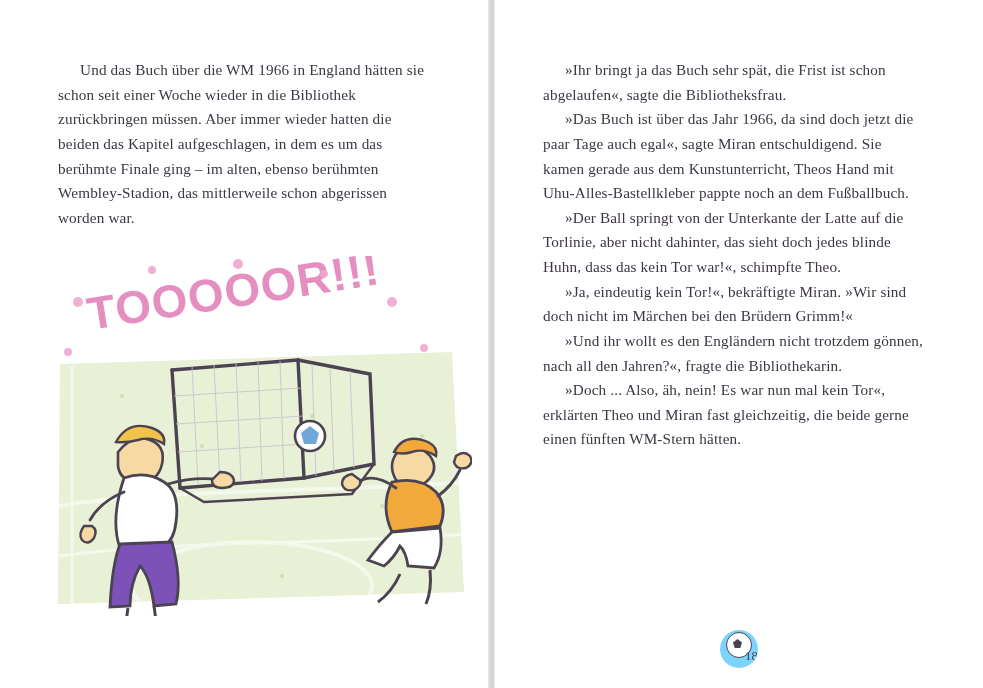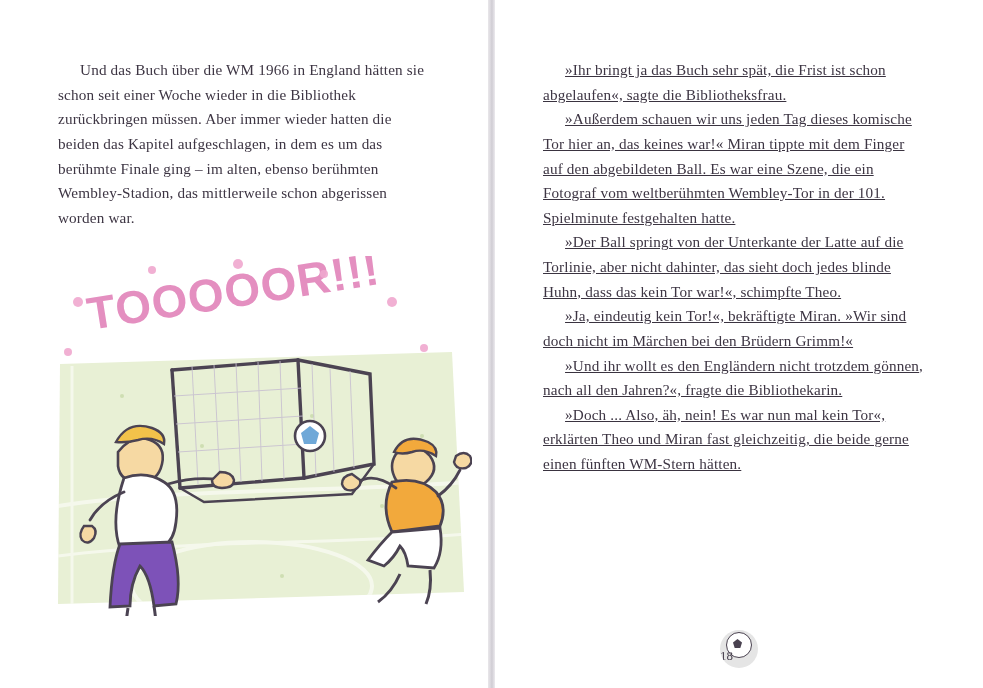--- a/index.html
+++ b/index.html
@@ -30,21 +30,20 @@
     padding: 58px 60px 0 58px;
   }
   .gutter {
     width: 7px;
     height: 688px;
     background: linear-gradient(to right, #e9e7ea 0%, #d9d6dc 40%, #cfccd3 55%, #eceaee 100%);
   }
   .page-right {
     width: 488px;
     padding: 58px 58px 0 48px;
-    text-decoration: underline;
   }
   .text-col p {
     margin: 0;
     font-size: 15.2px;
     line-height: 1.62;
     text-indent: 1.45em;
     color: #3d3543;
     letter-spacing: 0.01em;
   }
   .text-col p.first {
@@ -63,24 +62,24 @@
 
   
   .page-number {
     position: absolute;
     left: 50%;
     transform: translateX(-50%);
     bottom: 20px;
     width: 38px;
     height: 38px;
     border-radius: 50%;
-    background: #e5e5e5;
+    background: #7dd3fc;
     display: flex;
     align-items: flex-end;
-    justify-content: flex-start;
+    justify-content: flex-end;
     overflow: hidden;
   }
   .page-number .num {
     font-size: 13px;
     color: #4a4250;
     padding-bottom: 4px;
     position: relative;
     z-index: 3;
   }
   .page-number .ball {
@@ -196,21 +195,21 @@
         </g>
       </svg>
     </div>
   </div>
 
   <div class="gutter"></div>
 
   <div class="page page-right">
     <div class="text-col">
       <p class="first">»Ihr bringt ja das Buch sehr spät, die Frist ist schon abgelaufen«, sagte die Bibliotheksfrau.</p>
-      <p>»Außerdem schauen wir uns jeden Tag dieses komische Tor hier an, das keines war!« Miran tippte mit dem Finger auf den abgebildeten Ball. Es war eine Szene, die ein Fotograf vom weltberühmten Wembley-Tor in der 101. Spielminute festgehalten hatte.</p>
+      <p>»Das Buch ist über das Jahr 1966, da sind doch jetzt die paar Tage auch egal«, sagte Miran entschuldigend. Sie kamen gerade aus dem Kunstunterricht, Theos Hand mit Uhu-Alles-Bastellkleber pappte noch an dem Fußballbuch.</p>
       <p>»Der Ball springt von der Unterkante der Latte auf die Torlinie, aber nicht dahinter, das sieht doch jedes blinde Huhn, dass das kein Tor war!«, schimpfte Theo.</p>
       <p>»Ja, eindeutig kein Tor!«, bekräftigte Miran. »Wir sind doch nicht im Märchen bei den Brüdern Grimm!«</p>
       <p>»Und ihr wollt es den Engländern nicht trotzdem gönnen, nach all den Jahren?«, fragte die Bibliothekarin.</p>
       <p>»Doch ... Also, äh, nein! Es war nun mal kein Tor«, erklärten Theo und Miran fast gleichzeitig, die beide gerne einen fünften WM-Stern hätten.</p>
     </div>
 
     <div class="page-number">
       <span class="ball"></span>
       <span class="num">18</span>
     </div>

